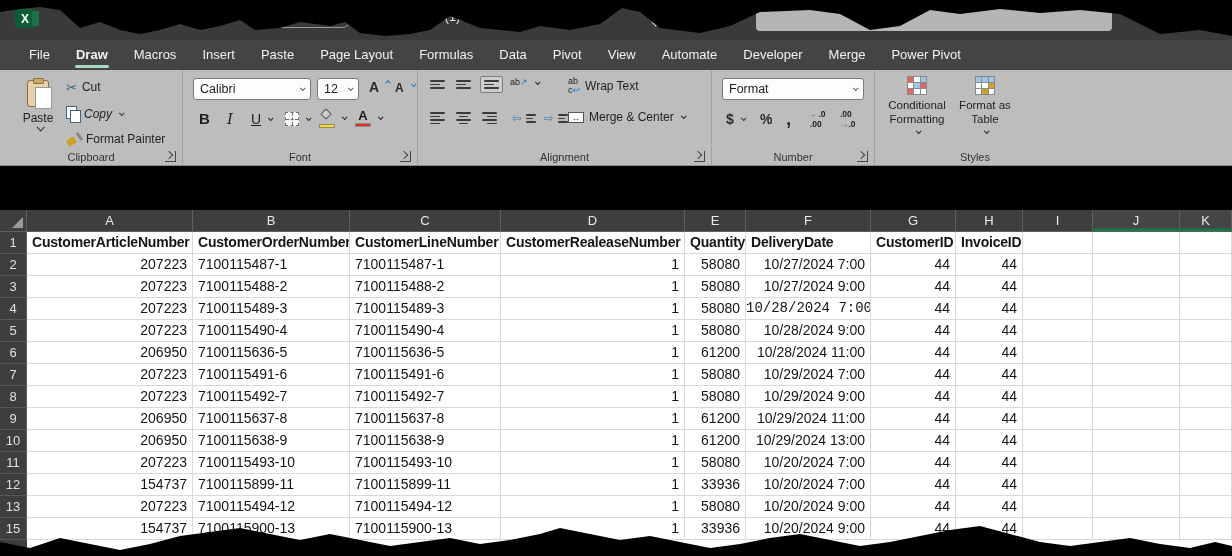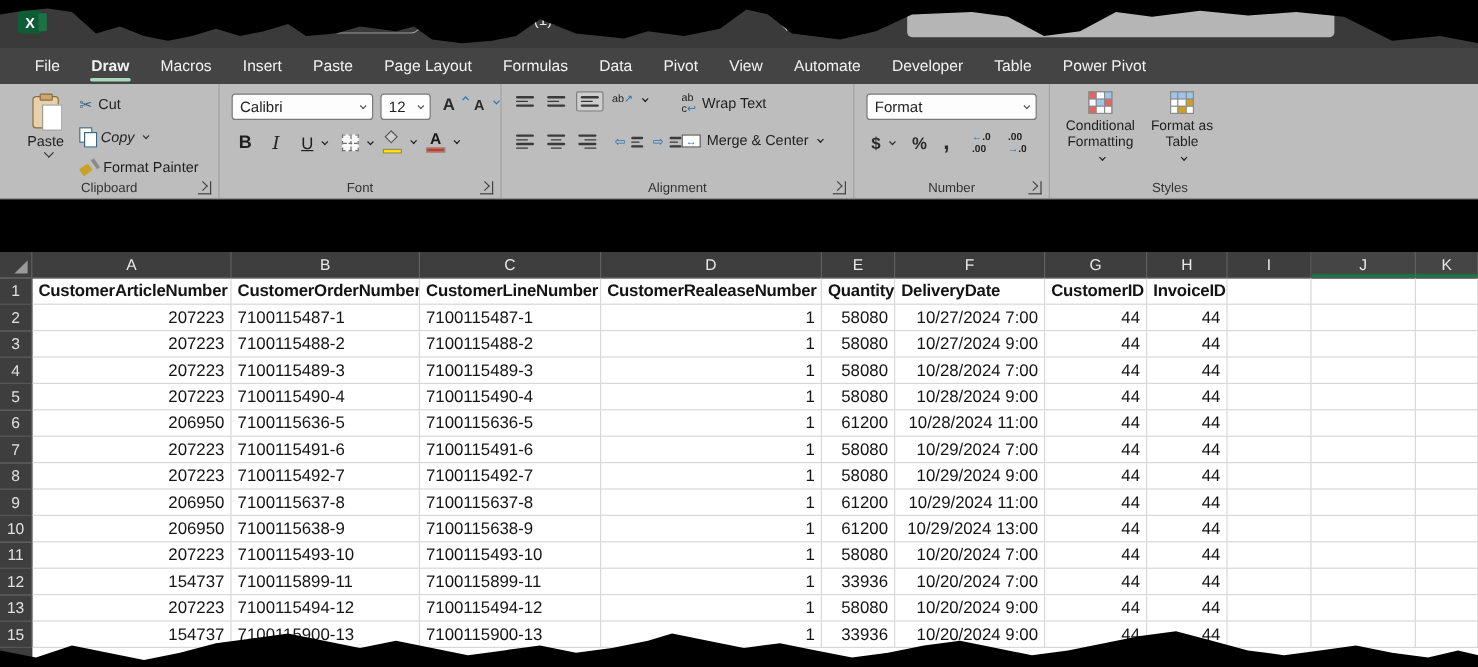--- a/index.html
+++ b/index.html
@@ -147,21 +147,21 @@
       <div class="tab">Macros</div>
       <div class="tab">Insert</div>
       <div class="tab">Paste</div>
       <div class="tab">Page Layout</div>
       <div class="tab">Formulas</div>
       <div class="tab">Data</div>
       <div class="tab">Pivot</div>
       <div class="tab">View</div>
       <div class="tab">Automate</div>
       <div class="tab">Developer</div>
-      <div class="tab">Table</div>
+      <div class="tab">Merge</div>
       <div class="tab">Power Pivot</div>
     </div>
 
   <div class="ribbon">
 
     <div class="rgroup" style="left:0;width:183px;">
       <div class="paste-big">
         <div class="clipboard-ic"></div>
         <div class="lbl">Paste</div>
         <span class="chev" style="color:#333"></span>
@@ -428,21 +428,21 @@
           <div class="cell l" style="width: 87px;"></div>
           <div class="cell l" style="width: 52px;"></div>
         </div>
         <div class="grow">
           <div class="rowhead">4</div>
           <div class="cell r" style="width: 166px;">207223</div>
           <div class="cell l" style="width: 157px;">7100115489-3</div>
           <div class="cell l" style="width: 151px;">7100115489-3</div>
           <div class="cell r" style="width: 184px;">1</div>
           <div class="cell r" style="width: 61px;">58080</div>
-          <div class="cell r" style="width: 125px;">10/28/2024 7:00</div>
+          <div class="cell r" style="width: 125px; font-family: Liberation Mono, monospace;">10/28/2024 7:00</div>
           <div class="cell r" style="width: 85px;">44</div>
           <div class="cell r" style="width: 67px;">44</div>
           <div class="cell l" style="width: 70px;"></div>
           <div class="cell l" style="width: 87px;"></div>
           <div class="cell l" style="width: 52px;"></div>
         </div>
         <div class="grow">
           <div class="rowhead">5</div>
           <div class="cell r" style="width: 166px;">207223</div>
           <div class="cell l" style="width: 157px;">7100115490-4</div>

